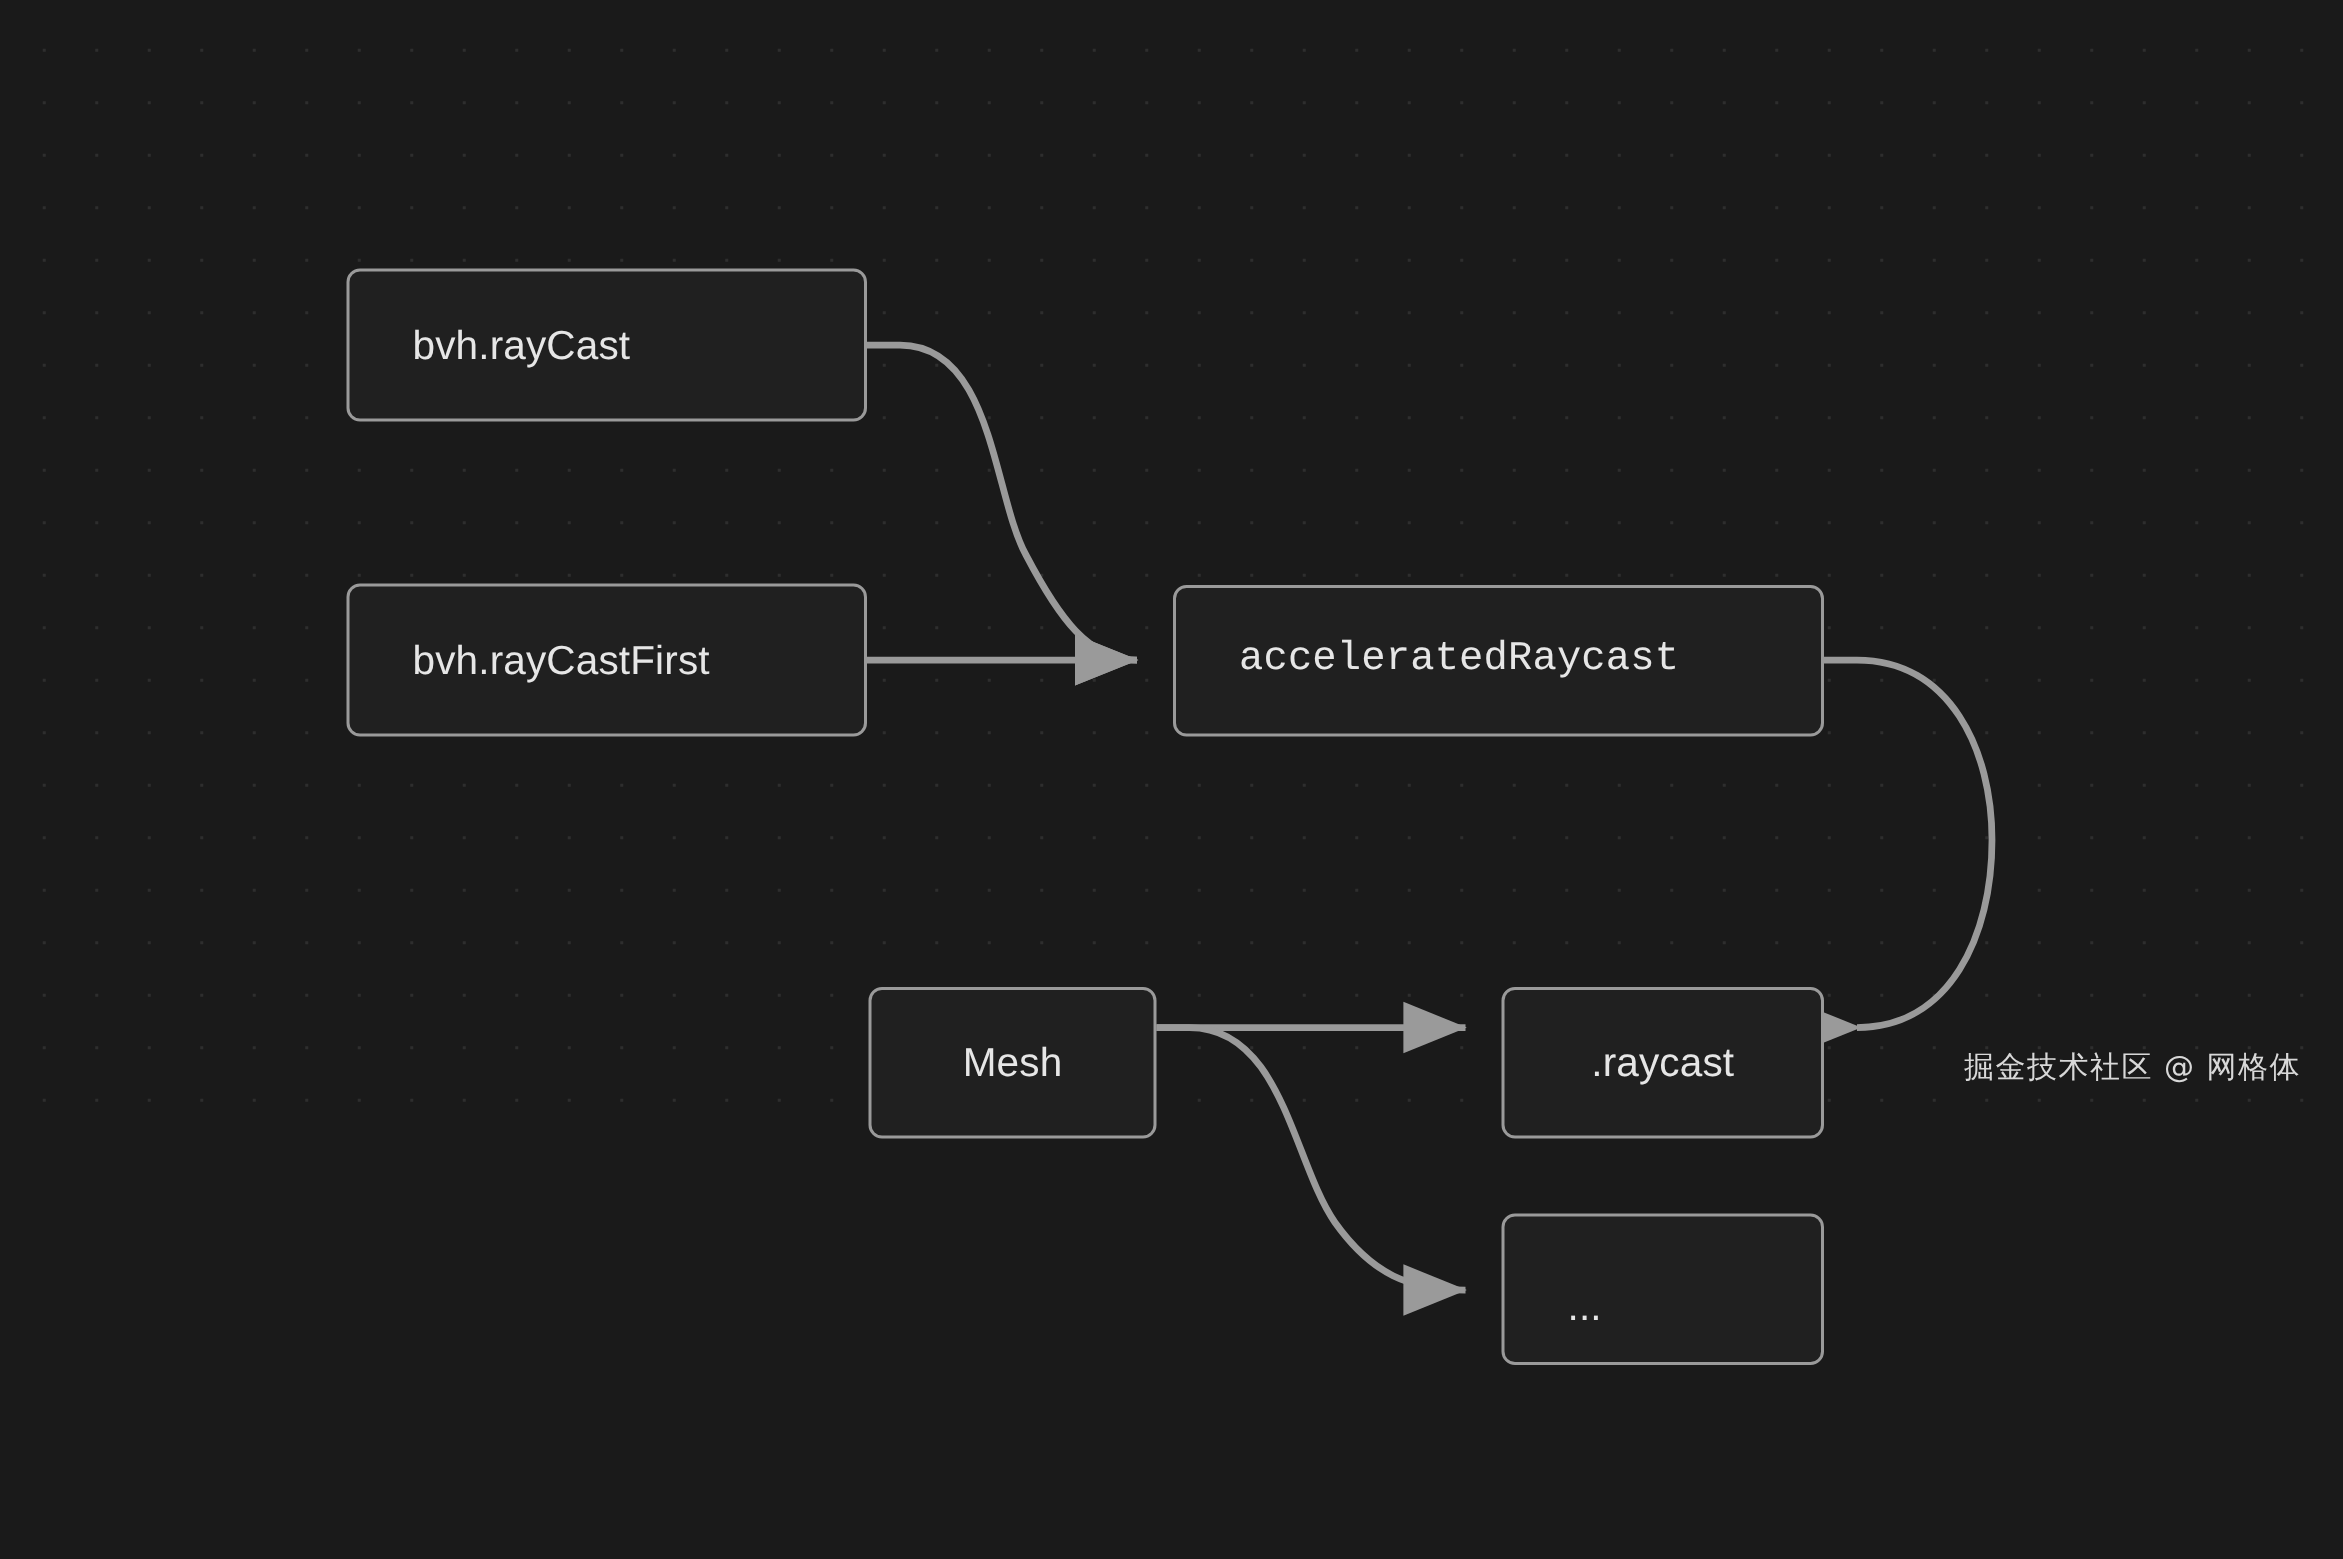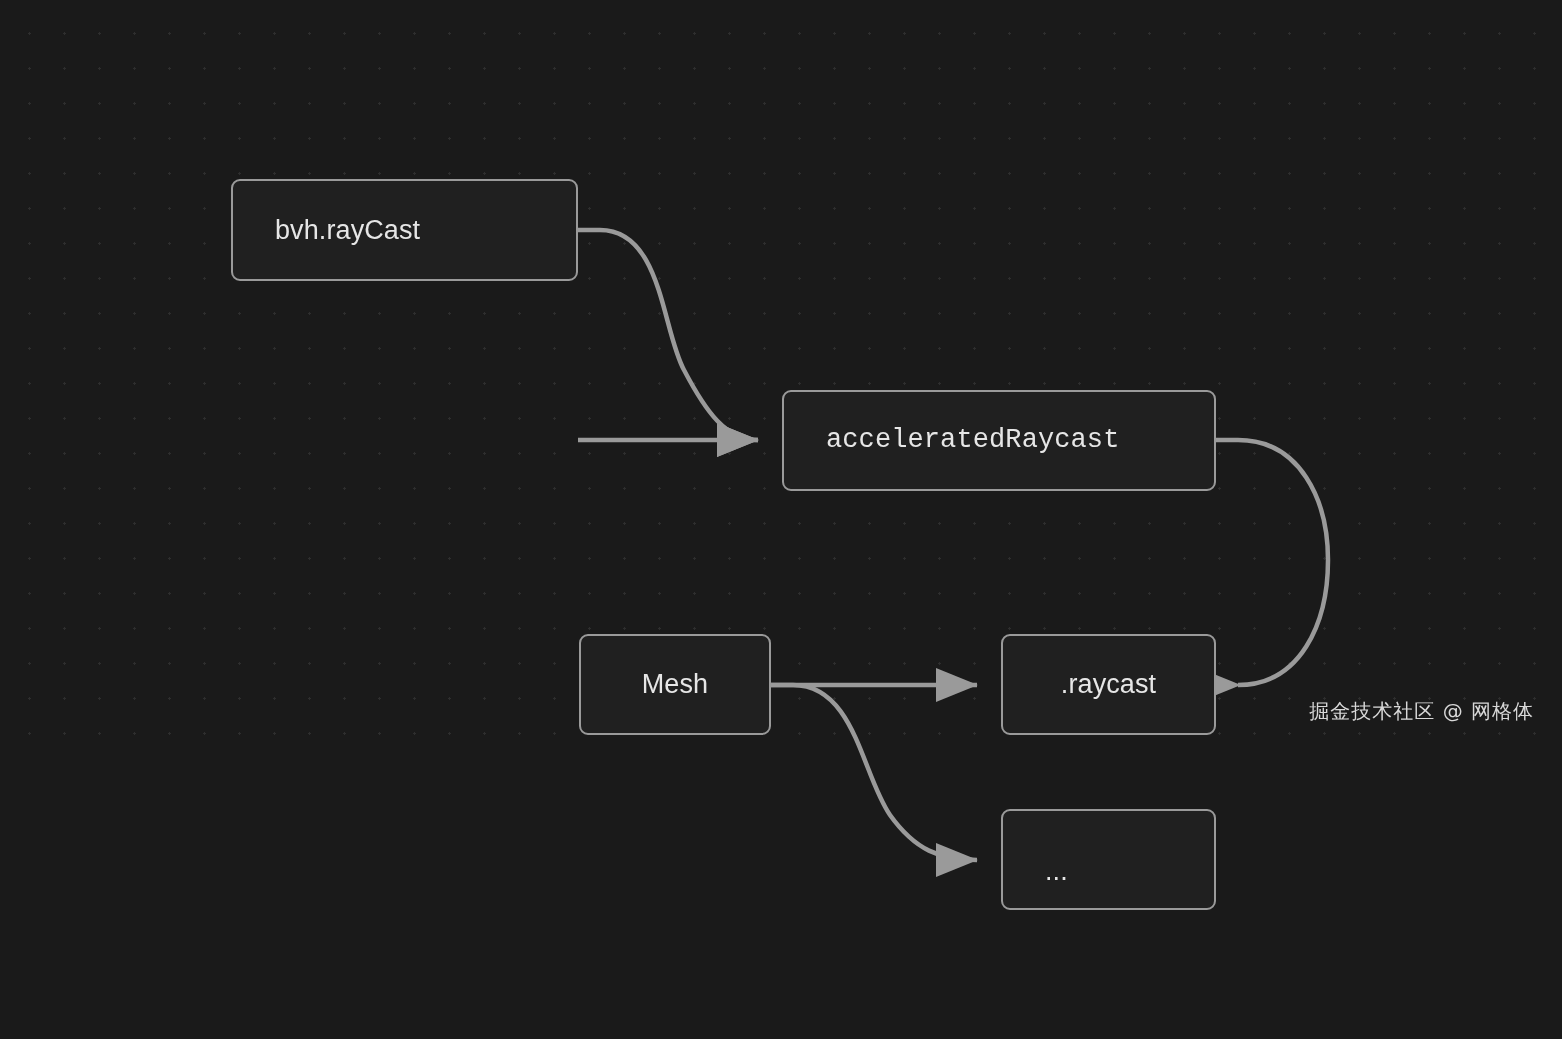--- a/index.html
+++ b/index.html
@@ -40,21 +40,21 @@
     align-items: center;
     color: #e6e6e6;
     font-size: 27px;
     font-weight: 400;
     letter-spacing: 0.1px;
     line-height: 1;
     white-space: nowrap;
   }
 
   .node.align-left   { justify-content: flex-start; padding-left: 42px; }
-  .node.align-center { justify-content: center; padding-left: 0; }
+  .node.align-center { justify-content: center; padding-left: 0; margin-top: 24px; }
 
   .node-label { display: block; }
 
   .node.ellipsis .node-label {
     font-size: 27px;
     position: relative;
     top: 12px;
   }
 
   #watermark {
@@ -95,20 +95,23 @@
       <path d="M 771 685 L 977 685" marker-end="url(#arrow-right)"></path>
 
       <path d="M 771 685 L 793 685 C 855 685 862 775 890 815 C 915 850 940 860 977 860" marker-end="url(#arrow-right)"></path>
     </g>
   </svg>
 
   <div class="node align-left" style="left:231px; top:179px; width:347px; height:102px;">
     <span class="node-label">bvh.rayCast</span>
   </div>
 
+  <div class="node align-left" style="left:231px; top:389px; width:347px; height:102px;">
+    <span class="node-label">bvh.rayCastFirst</span>
+  </div>
 
   <div class="node align-left" style="left:782px; top:390px; width:434px; height:101px;font-family:Liberation Mono, monospace;">
     <span class="node-label">acceleratedRaycast</span>
   </div>
 
   <div class="node align-center" style="left:579px; top:634px; width:192px; height:101px;">
     <span class="node-label">Mesh</span>
   </div>
 
   <div class="node align-center" style="left:1001px; top:634px; width:215px; height:101px;">

